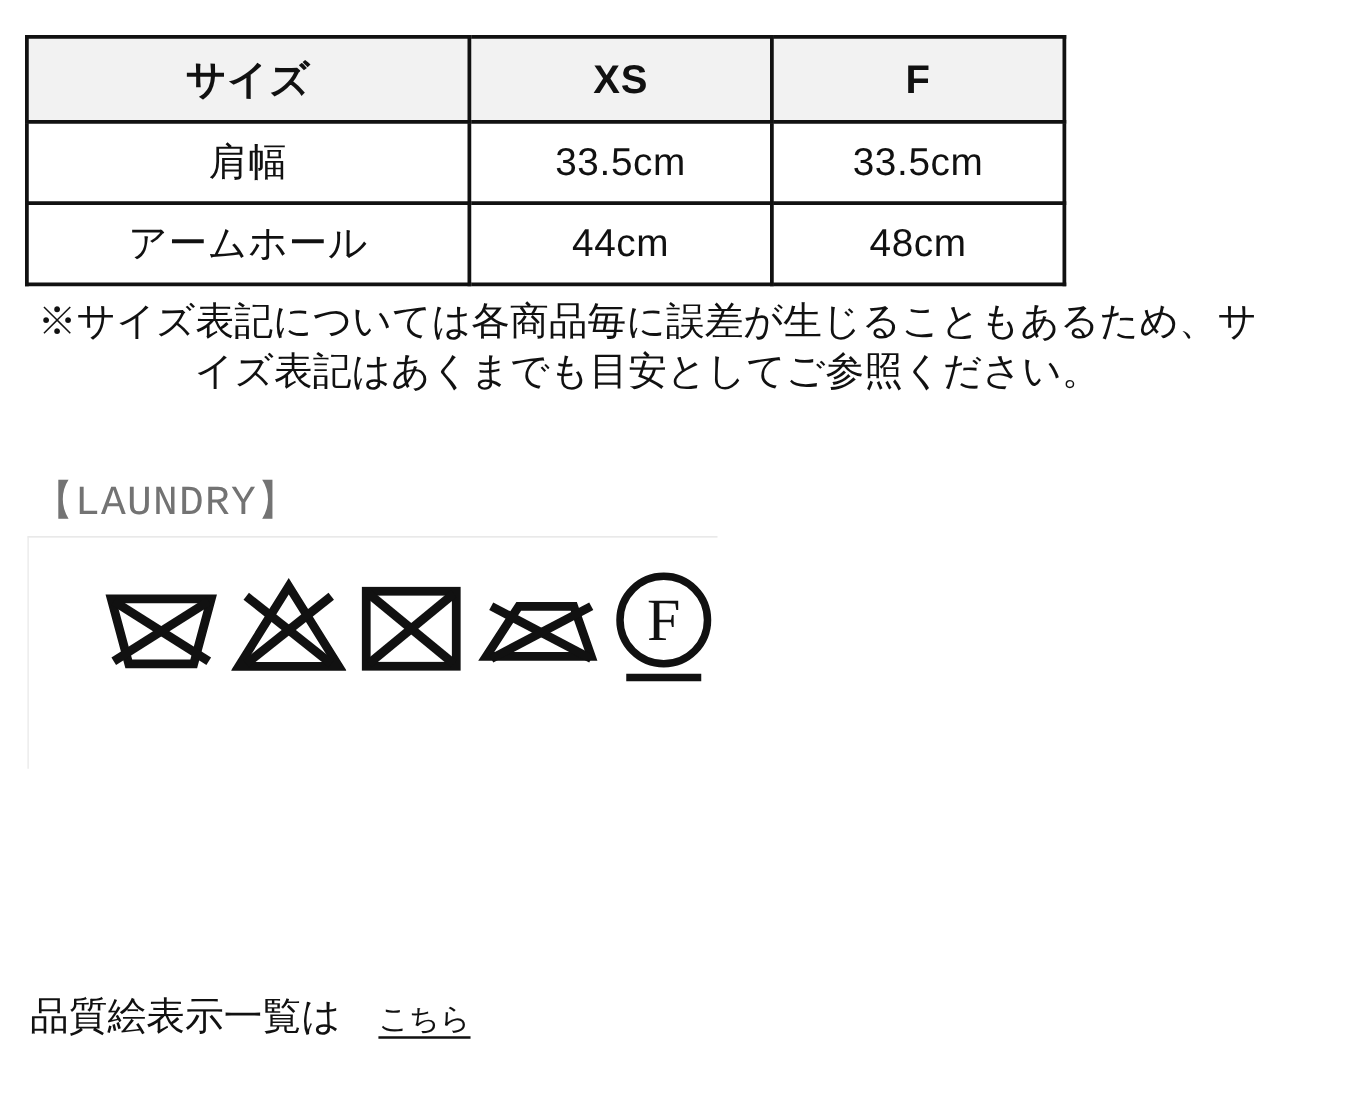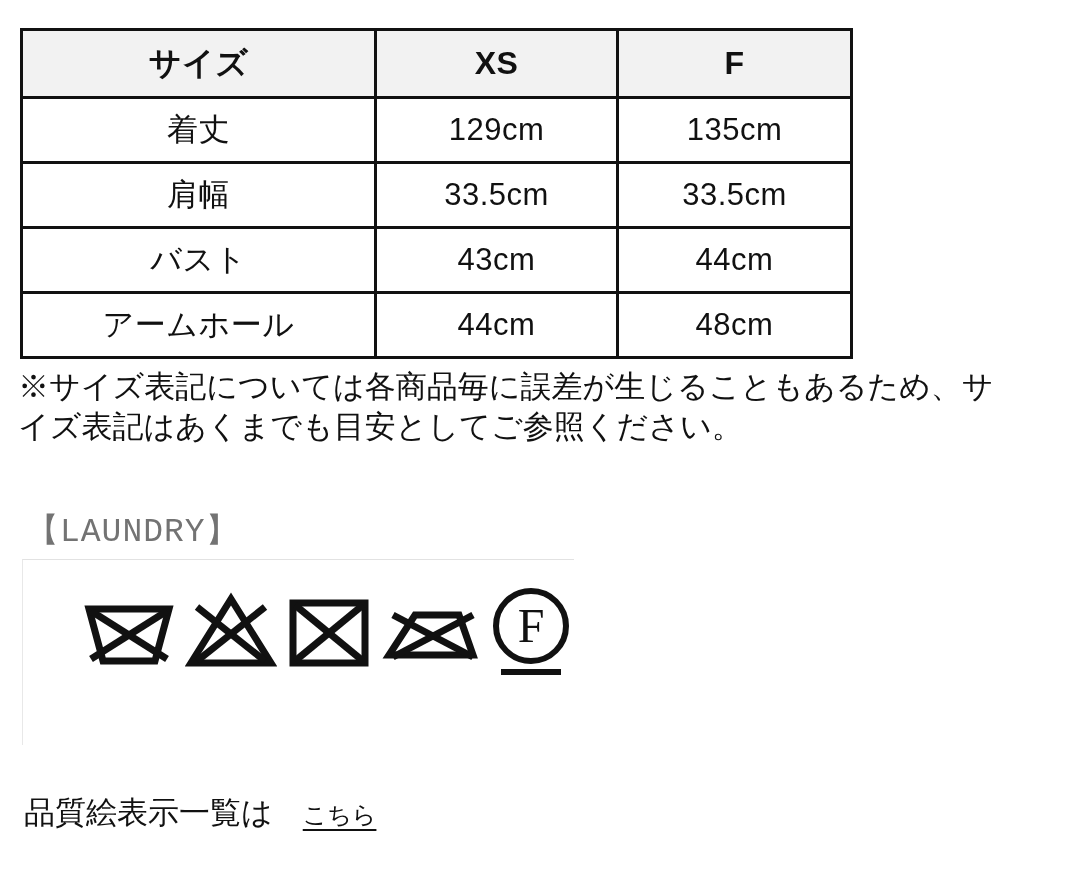--- a/index.html
+++ b/index.html
@@ -62,20 +62,21 @@
   }
 
   
   .note {
     margin: 8px 0 0 18px;
     width: 1000px;
     font-size: 31px;
     line-height: 1.28;
     letter-spacing: 0px;
     color: #111111;
+    text-align: center;
   }
 
   
   .laundry-heading {
     margin: 62px 0 0 26px;
     font-size: 33px;
     letter-spacing: 1px;
     color: #737373;
     font-family: Liberation Mono, monospace;
   }
@@ -133,33 +134,23 @@
       </colgroup>
       <thead>
         <tr>
           <th>サイズ</th>
           <th>XS</th>
           <th>F</th>
         </tr>
       </thead>
       <tbody>
         <tr>
-          <td class="cell-label">着丈</td>
-          <td class="cell-value">129cm</td>
-          <td class="cell-value">135cm</td>
-        </tr>
-        <tr>
           <td class="cell-label">肩幅</td>
           <td class="cell-value">33.5cm</td>
           <td class="cell-value">33.5cm</td>
-        </tr>
-        <tr>
-          <td class="cell-label">バスト</td>
-          <td class="cell-value">43cm</td>
-          <td class="cell-value">44cm</td>
         </tr>
         <tr>
           <td class="cell-label">アームホール</td>
           <td class="cell-value">44cm</td>
           <td class="cell-value">48cm</td>
         </tr>
       </tbody>
     </table>
   </div>
 

